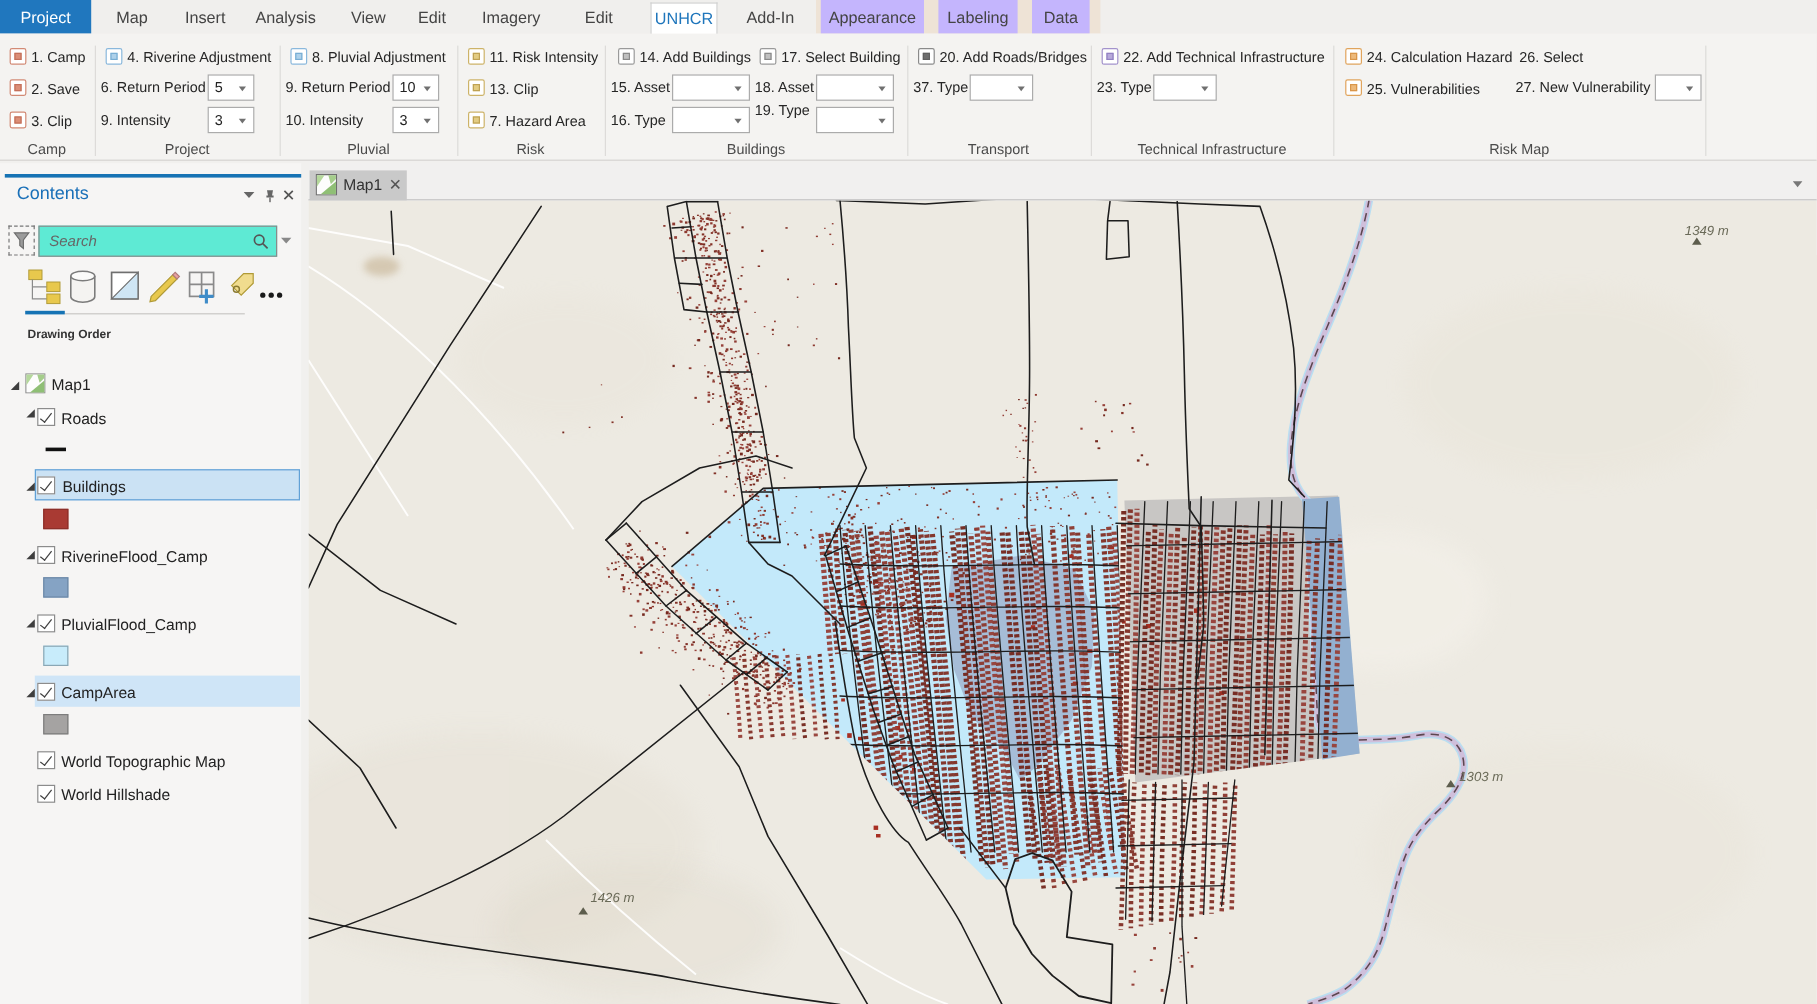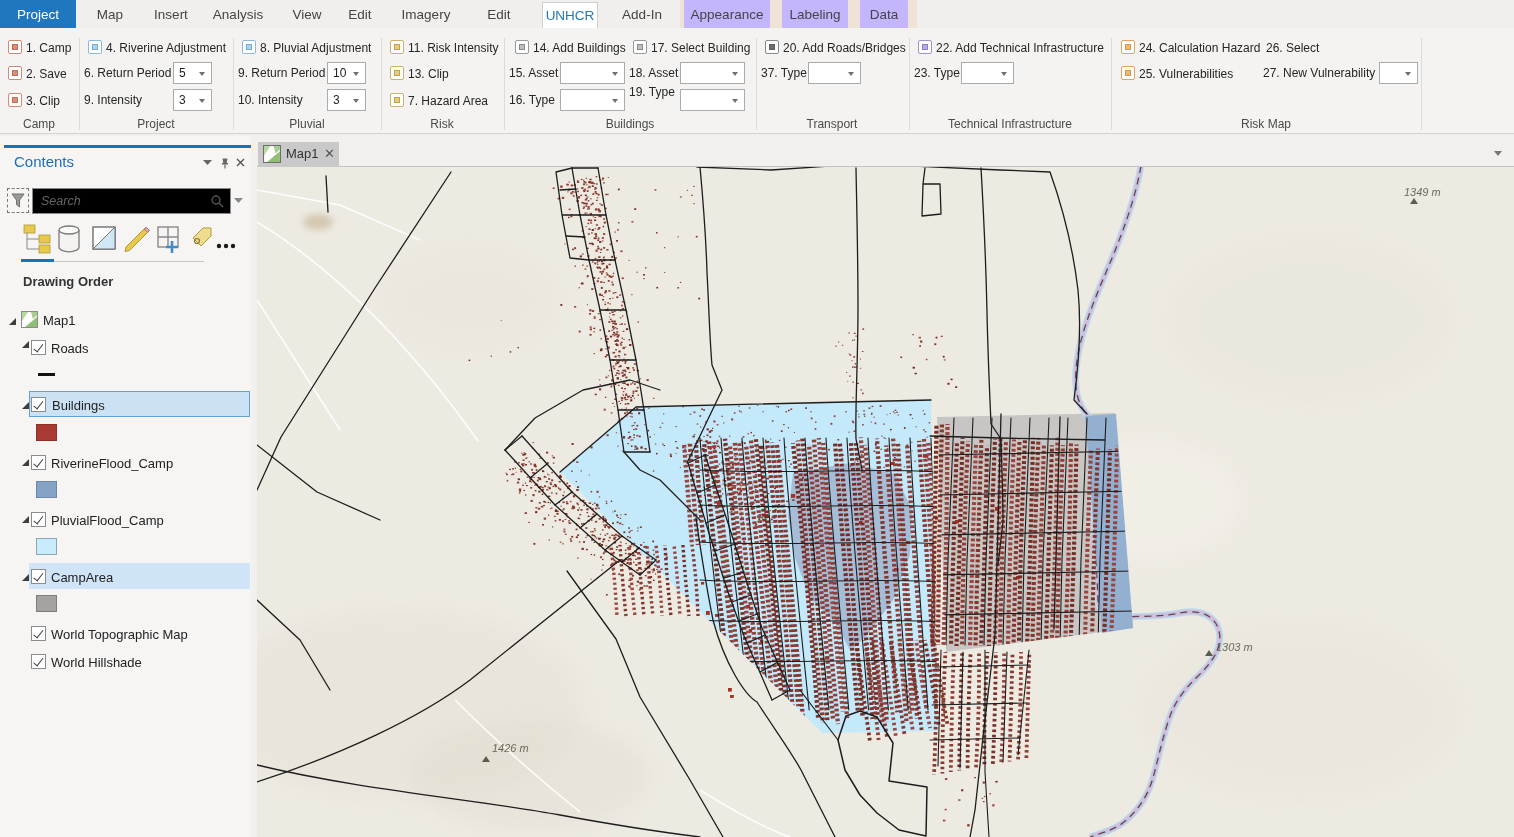--- a/index.html
+++ b/index.html
@@ -19,27 +19,27 @@
 .ricon{position:absolute;width:14px;height:14px;border-radius:2px;background:#fff}
 .ricon i{position:absolute;left:3px;top:3px;width:6px;height:6px;display:block}
 .rtext{position:absolute;font-size:12px;color:#262626;white-space:nowrap}
 .combo{position:absolute;background:#fff;border:1px solid #ababab;height:22px;font-size:12px;color:#222}
 .combo span{position:absolute;left:5px;top:3px}
 .combo:after{content:"";position:absolute;right:6px;top:9px;border-left:3.5px solid transparent;border-right:3.5px solid transparent;border-top:4px solid #707070}
 
 #panel{position:absolute;left:0;top:136px;width:251px;height:701px;background:#f6f5f4}
 #panel .accent{position:absolute;left:4px;top:9px;width:247px;height:3px;background:#1673b4}
 #ptitle{position:absolute;left:14px;top:17px;font-size:15px;color:#1a70b8}
-#searchbox{position:absolute;left:32px;top:52px;width:199px;height:26px;border:1px solid #8a8a8a;background:#000000}
+#searchbox{position:absolute;left:32px;top:52px;width:199px;height:26px;border:1px solid #8a8a8a;background:#5eead4}
 #searchbox .ph{position:absolute;left:8px;top:5px;font-style:italic;font-size:12.5px;color:#666}
 #filterbtn{position:absolute;left:7px;top:52px;width:22px;height:25px;border:1px dashed #777;background:#f6f5f4}
 #toolbar{position:absolute;left:0;top:86px;width:251px;height:34px}
 #tbline{position:absolute;left:54px;top:125px;width:150px;height:1px;background:#c9c7c5}
 #tbsel{position:absolute;left:21px;top:123px;width:33px;height:3px;background:#1673b4}
-#dorder{position:absolute;left:23px;top:138px;font-size:13px;font-weight:bold;color:#333}
+#dorder{position:absolute;left:23px;top:138px;font-size:10px;font-weight:bold;color:#333}
 .trow{position:absolute;font-size:13px;color:#222;white-space:nowrap}
 .tri{position:absolute;width:0;height:0;border-left:7px solid transparent;border-bottom:7px solid #3e3e3e}
 .cb{position:absolute;width:15px;height:15px;border:1px solid #8c8c8c;background:#fff}
 .cb:after{content:"";position:absolute;left:4px;top:0.5px;width:4px;height:8.5px;border:solid #3f3f3f;border-width:0 1.6px 1.6px 0;transform:rotate(38deg)}
 .sym{position:absolute;width:21px;height:17px}
 
 #mapstrip{position:absolute;left:257px;top:136px;width:1257px;height:31px;background:#f1f0ef;border-bottom:1px solid #c3c3c3}
 #maptab{position:absolute;left:1px;top:6px;width:81px;height:25px;background:#c9c9c9;color:#333;font-size:13px}
 #maptab .nm{position:absolute;left:28px;top:4px}
 #maptab .x{position:absolute;left:66px;top:4px;color:#555}

